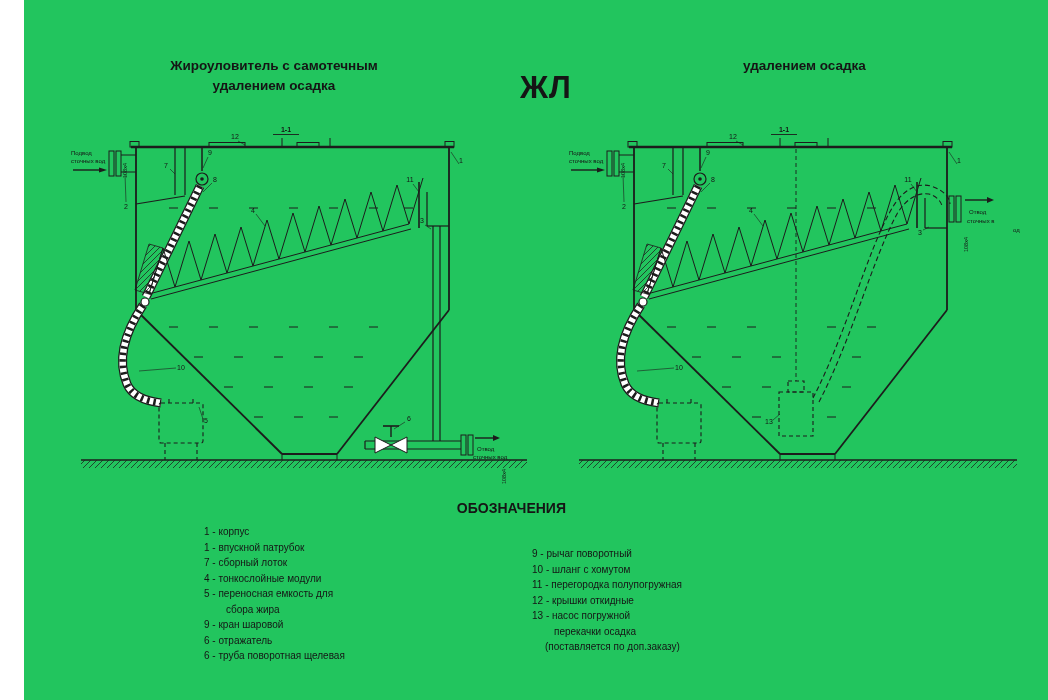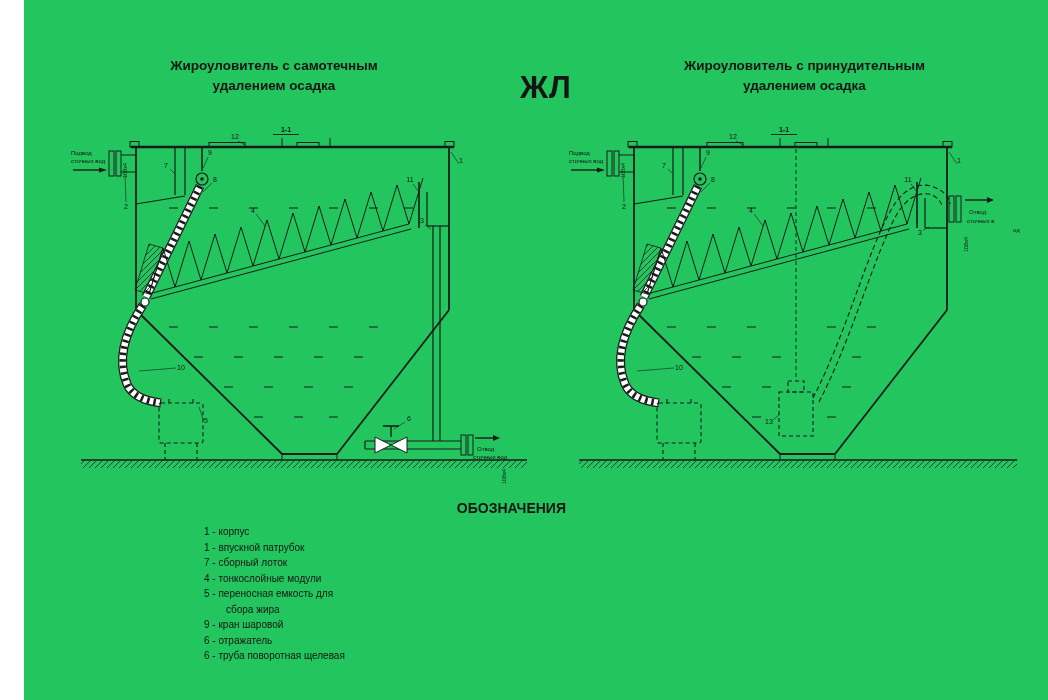--- a/index.html
+++ b/index.html
@@ -25,21 +25,20 @@
 <body>
 
 <div class="page">
 
   <div class="title" id="title-left">
     <div>Жироуловитель с самотечным</div>
     <div>удалением осадка</div>
   </div>
   <div class="zhl">ЖЛ</div>
   <div class="title" id="title-right">
-    <div>Жироуловитель с принудительным</div>
     <div>удалением осадка</div>
   </div>
 
   <svg id="svg-left" width="470" height="362" viewBox="0 0 470 362">
     <defs>
       <pattern id="hatchL" width="6" height="6" patternUnits="userSpaceOnUse">
         <line x1="0" y1="6" x2="6" y2="0" stroke="#222" stroke-width="0.8"></line>
       </pattern>
     </defs>
 
@@ -380,14 +379,23 @@
     <div>1 - впускной патрубок</div>
     <div>7 - сборный лоток</div>
     <div>4 - тонкослойные модули</div>
     <div>5 - переносная емкость для</div>
     <div class="cont">сбора жира</div>
     <div>9 - кран шаровой</div>
     <div>6 - отражатель</div>
     <div>6 - труба поворотная щелевая</div>
   </div>
 
+  <div class="legend-col" id="legend-right">
+    <div>9 - рычаг поворотный</div>
+    <div>10 - шланг с хомутом</div>
+    <div>11 - перегородка полупогружная</div>
+    <div>12 - крышки откидные</div>
+    <div>13 - насос погружной</div>
+    <div class="cont">перекачки осадка</div>
+    <div class="cont2">(поставляется по доп.заказу)</div>
+  </div>
 
 </div>
 
 </body></html>

